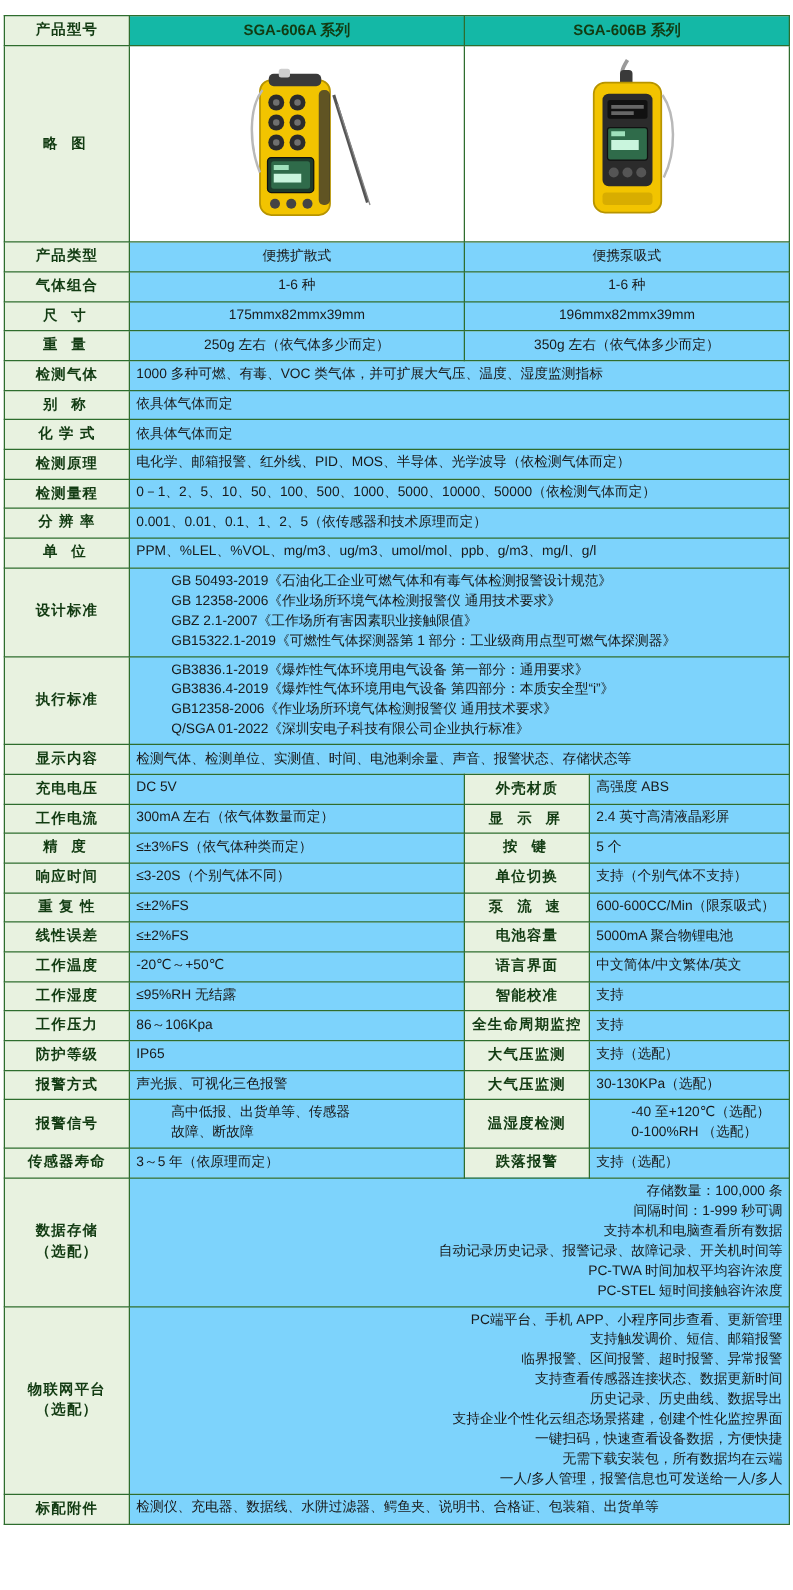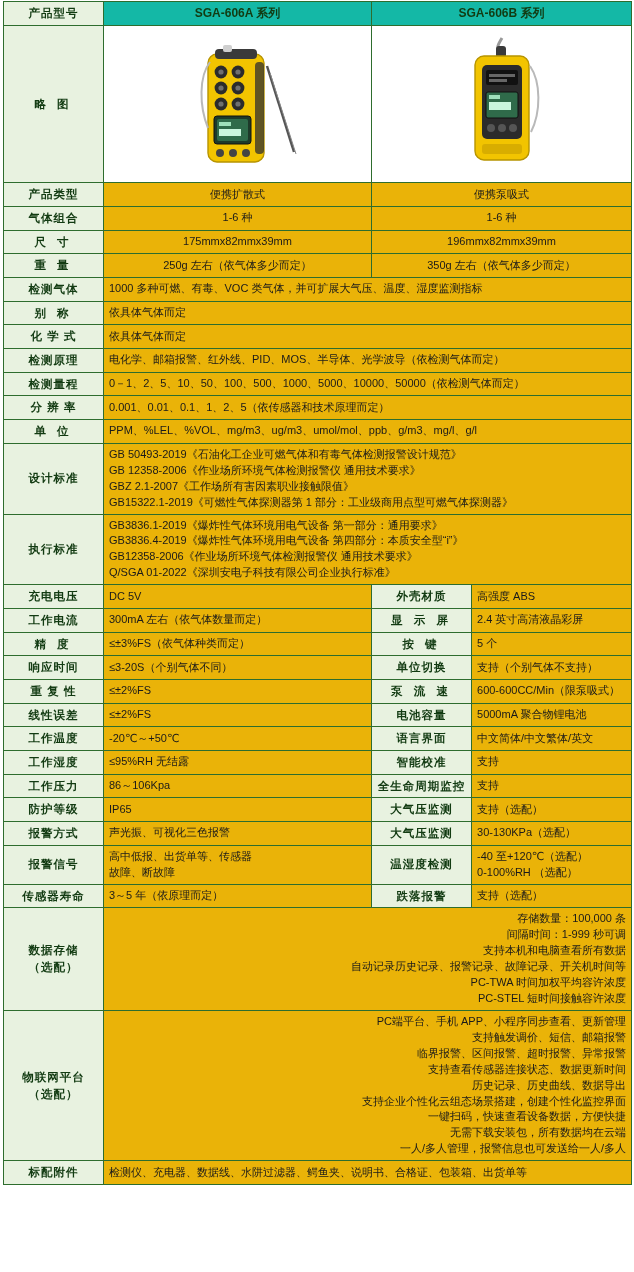--- a/index.html
+++ b/index.html
@@ -5,21 +5,21 @@
   html,body{margin:0;padding:0;background:#ffffff;}
   body{
     font-family:"Liberation Sans","DejaVu Sans",sans-serif;
     font-size:11px;
     color:#111;
     -webkit-font-smoothing:none;
   }
   .sheet{
     width:538px;
     box-sizing:border-box;
-    padding:1px 3px 4px 3px;
+    padding:12px 3px 4px 3px;
   }
   table.spec{
     width:628px;
     border-collapse:collapse;
     table-layout:fixed;
   }
   table.spec td{
     border:1px solid #2e6d2e;
     padding:3px 5px;
     vertical-align:middle;
@@ -30,41 +30,41 @@
     background:#e8f2e0;
     text-align:center;
     font-weight:bold;
     color:#123b12;
     font-size:11.5px;
     letter-spacing:1px;
     width:100px;
   }
   .lbl.sp{letter-spacing:4px;}
   .val{
-    background:#eab308;
+    background:#7dd3fc;
     text-align:left;
     color:#1a1a1a;
     font-size:11px;
   }
   .val.ctr{text-align:center;}
   .hdr{
     background:#14b8a6;
     text-align:center;
     font-weight:bold;
     color:#123b12;
     font-size:12px;
   }
   .pic{
     background:#ffffff;
     height:150px;
     text-align:center;
     vertical-align:middle;
   }
   .multi{line-height:1.6;}
-  .multi div{white-space:nowrap;}
+  .multi div{white-space:nowrap;margin-left:28px;}
   .block{line-height:1.75;font-size:11px;text-align:right;}
   .block div{white-space:nowrap;}
   
   .devwrap{display:inline-block;position:relative;}
   svg{display:block;}
 </style>
 </head>
 <body>
 
 <div class="sheet">
@@ -224,20 +224,24 @@
   <tr>
     <td class="lbl">执行标准</td>
     <td class="val multi" colspan="4">
       <div>GB3836.1-2019《爆炸性气体环境用电气设备 第一部分：通用要求》</div>
       <div>GB3836.4-2019《爆炸性气体环境用电气设备 第四部分：本质安全型“i”》</div>
       <div>GB12358-2006《作业场所环境气体检测报警仪 通用技术要求》</div>
       <div>Q/SGA 01-2022《深圳安电子科技有限公司企业执行标准》</div>
     </td>
   </tr>
 
+  <tr>
+    <td class="lbl">显示内容</td>
+    <td class="val" colspan="4">检测气体、检测单位、实测值、时间、电池剩余量、声音、报警状态、存储状态等</td>
+  </tr>
 
   <tr>
     <td class="lbl">充电电压</td>
     <td class="val" colspan="2">DC 5V</td>
     <td class="lbl">外壳材质</td>
     <td class="val">高强度 ABS</td>
   </tr>
   <tr>
     <td class="lbl">工作电流</td>
     <td class="val" colspan="2">300mA 左右（依气体数量而定）</td>

